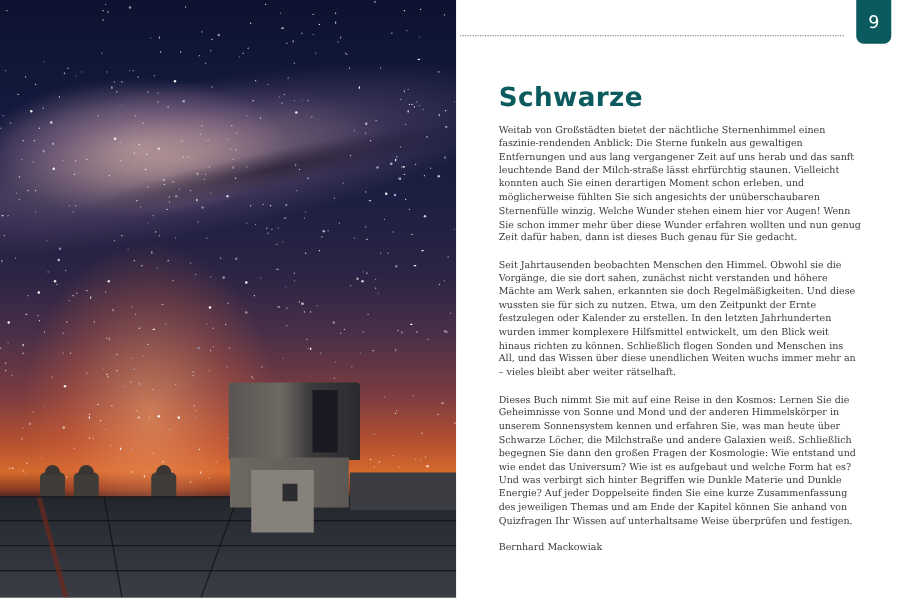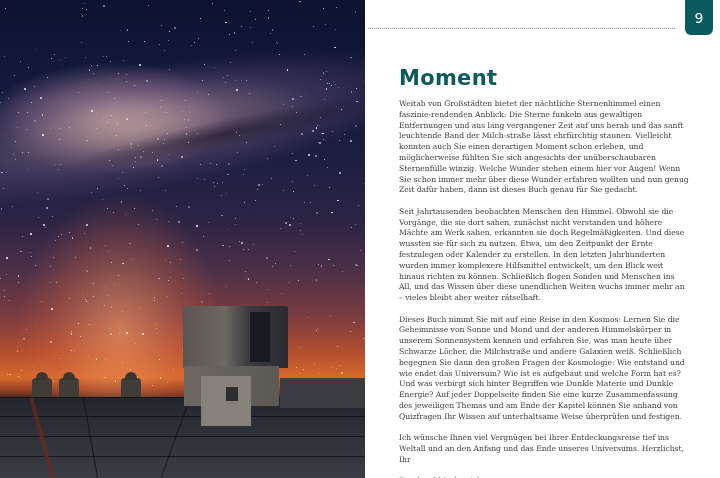--- a/index.html
+++ b/index.html
@@ -638,23 +638,22 @@
     <div class="scope-main-base"></div>
     <div class="scope-side"></div>
     <div class="scope-annex"></div>
     <div class="annex-window"></div>
   </div>
 
   <div class="textpage">
     <div class="dotted-rule"></div>
     <div class="page-badge">9</div>
 
-    <h1 class="page-title">Moment</h1>
+    <h1 class="page-title">Schwarze</h1>
 
     <div class="body-text">
       <p>Weitab von Großstädten bietet der nächtliche Sternenhimmel einen faszinie-rendenden Anblick: Die Sterne funkeln aus gewaltigen Entfernungen und aus lang vergangener Zeit auf uns herab und das sanft leuchtende Band der Milch-straße lässt ehrfürchtig staunen. Vielleicht konnten auch Sie einen derartigen Moment schon erleben, und möglicherweise fühlten Sie sich angesichts der unüberschaubaren Sternenfülle winzig. Welche Wunder stehen einem hier vor Augen! Wenn Sie schon immer mehr über diese Wunder erfahren wollten und nun genug Zeit dafür haben, dann ist dieses Buch genau für Sie gedacht.</p>
       <p>Seit Jahrtausenden beobachten Menschen den Himmel. Obwohl sie die Vorgänge, die sie dort sahen, zunächst nicht verstanden und höhere Mächte am Werk sahen, erkannten sie doch Regelmäßigkeiten. Und diese wussten sie für sich zu nutzen. Etwa, um den Zeitpunkt der Ernte festzulegen oder Kalender zu erstellen. In den letzten Jahrhunderten wurden immer komplexere Hilfsmittel entwickelt, um den Blick weit hinaus richten zu können. Schließlich flogen Sonden und Menschen ins All, und das Wissen über diese unendlichen Weiten wuchs immer mehr an – vieles bleibt aber weiter rätselhaft.</p>
       <p>Dieses Buch nimmt Sie mit auf eine Reise in den Kosmos: Lernen Sie die Geheimnisse von Sonne und Mond und der anderen Himmelskörper in unserem Sonnensystem kennen und erfahren Sie, was man heute über Schwarze Löcher, die Milchstraße und andere Galaxien weiß. Schließlich begegnen Sie dann den großen Fragen der Kosmologie: Wie entstand und wie endet das Universum? Wie ist es aufgebaut und welche Form hat es? Und was verbirgt sich hinter Begriffen wie Dunkle Materie und Dunkle Energie? Auf jeder Doppelseite finden Sie eine kurze Zusammenfassung des jeweiligen Themas und am Ende der Kapitel können Sie anhand von Quizfragen Ihr Wissen auf unterhaltsame Weise überprüfen und festigen.</p>
-      <p>Ich wünsche Ihnen viel Vergnügen bei Ihrer Entdeckungsreise tief ins Weltall und an den Anfang und das Ende unseres Universums. Herzlichst, Ihr</p>
       <p class="signature">Bernhard Mackowiak</p>
     </div>
   </div>
 </div>
 
 </body></html>

